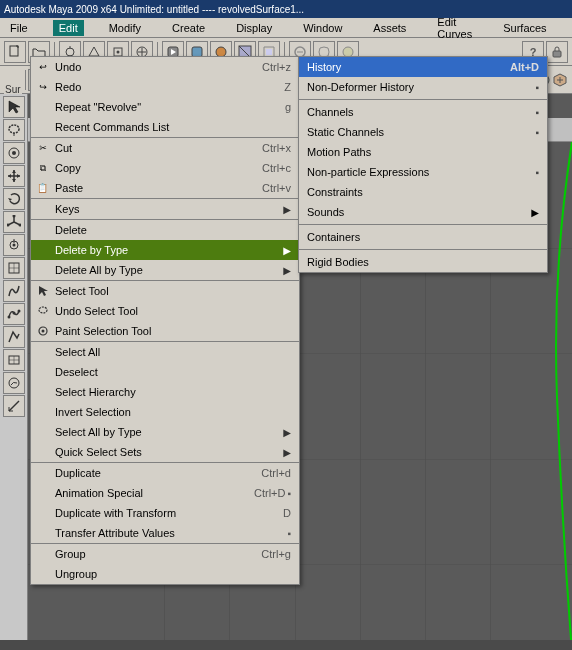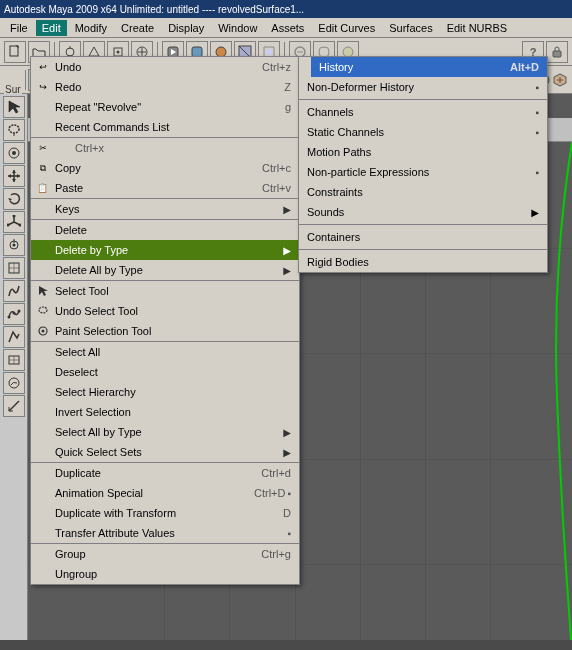--- a/index.html
+++ b/index.html
@@ -24,21 +24,21 @@
       font-size: 10px;
     }
 
     
     #menu-bar {
       background: #d4d0c8;
       height: 20px;
       display: flex;
       align-items: center;
       padding: 0 4px;
-      gap: 2px;
+      gap: 19px;
       border-bottom: 1px solid #808080;
     }
     .menu-item {
       padding: 2px 6px;
       cursor: pointer;
       font-size: 11px;
       color: #000;
     }
     .menu-item:hover, .menu-item.active {
       background: #316ac5;
@@ -184,21 +184,20 @@
       display: flex;
       align-items: center;
       padding: 2px 8px 2px 8px;
       cursor: pointer;
       position: relative;
       height: 20px;
     }
     .submenu-row.highlighted {
       background: #316ac5;
       color: #fff;
-      margin-left: 12px;
     }
     .submenu-row-label {
       flex: 1;
       font-size: 11px;
     }
     .submenu-row-shortcut {
       font-size: 11px;
       color: #555;
       font-weight: bold;
     }
@@ -683,20 +682,21 @@
       <span class="menu-row-shortcut">g</span>
     </div>
     <div class="menu-row">
       <span class="menu-row-label">Recent Commands List</span>
     </div>
   </div>
 
   <div class="menu-section">
     <div class="menu-row">
       <span class="menu-icon">✂</span>
+      <span class="menu-row-label">Cut</span>
       <span class="menu-row-shortcut">Ctrl+x</span>
     </div>
     <div class="menu-row">
       <span class="menu-icon">⧉</span>
       <span class="menu-row-label">Copy</span>
       <span class="menu-row-shortcut">Ctrl+c</span>
     </div>
     <div class="menu-row">
       <span class="menu-icon">📋</span>
       <span class="menu-row-label">Paste</span>

